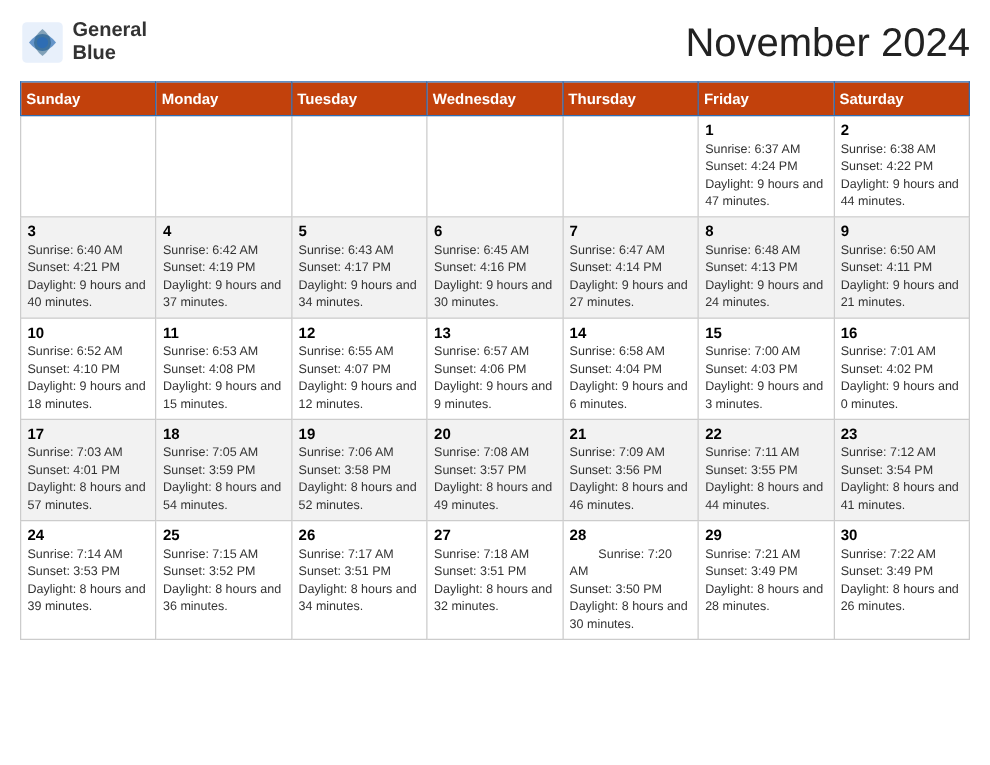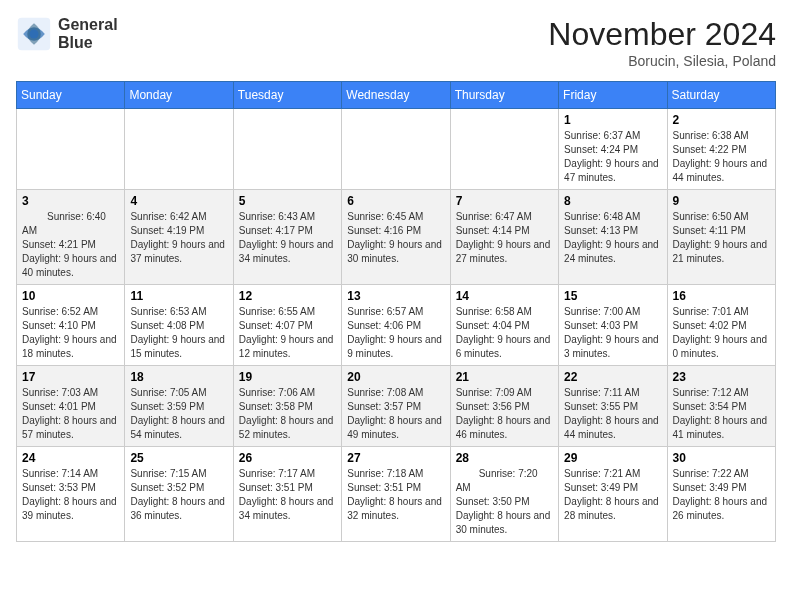--- a/index.html
+++ b/index.html
@@ -42,26 +42,26 @@
     .subtitle {
       font-size: 14px;
       color: #555;
     }
     table {
       width: 100%;
       border-collapse: collapse;
       font-size: 11px;
     }
     thead tr th {
-      background-color: #3b82f6;
+      background-color: #c2410c;
       color: #fff;
       padding: 6px 4px;
       text-align: left;
       font-size: 12px;
-      font-weight: normal;
+      font-weight: bold;
       border: 1px solid #2e6db4;
     }
     tbody tr td {
       border: 1px solid #ccc;
       vertical-align: top;
       padding: 4px 5px;
       height: 75px;
       width: 108px;
       background: #fff;
     }
@@ -94,21 +94,20 @@
       <path d="M20 8 Q35 20 20 32 Q5 20 20 8Z" fill="#1a5276" opacity="0.5"></path>
       <circle cx="20" cy="20" r="5" fill="#2e6db4"></circle>
     </svg>
     <div class="logo-text">
       <div>General</div>
       <div>Blue</div>
     </div>
   </div>
   <div class="title-block">
     <div class="month-title">November 2024</div>
-    <div class="subtitle">Borucin, Silesia, Poland</div>
   </div>
 </div>
 
 <table>
   <thead>
     <tr id="days-header">
         <th>Sunday</th>
         <th>Monday</th>
         <th>Tuesday</th>
         <th>Wednesday</th>
@@ -125,21 +124,21 @@
         <td class="empty-cell"></td>
         <td class="empty-cell"></td>
         <td><span class="day-num">1</span><span class="day-info" style="white-space: pre-line;">Sunrise: 6:37 AM
 Sunset: 4:24 PM
 Daylight: 9 hours and 47 minutes.</span></td>
         <td><span class="day-num">2</span><span class="day-info" style="white-space: pre-line;">Sunrise: 6:38 AM
 Sunset: 4:22 PM
 Daylight: 9 hours and 44 minutes.</span></td>
       </tr>
       <tr>
-        <td><span class="day-num">3</span><span class="day-info" style="white-space: pre-line; margin-left: 25px;">Sunrise: 6:40 AM
+        <td><span class="day-num">3</span><span class="day-info" style="white-space: pre-line;">Sunrise: 6:40 AM
 Sunset: 4:21 PM
 Daylight: 9 hours and 40 minutes.</span></td>
         <td><span class="day-num">4</span><span class="day-info" style="white-space: pre-line;">Sunrise: 6:42 AM
 Sunset: 4:19 PM
 Daylight: 9 hours and 37 minutes.</span></td>
         <td><span class="day-num">5</span><span class="day-info" style="white-space: pre-line;">Sunrise: 6:43 AM
 Sunset: 4:17 PM
 Daylight: 9 hours and 34 minutes.</span></td>
         <td><span class="day-num">6</span><span class="day-info" style="white-space: pre-line;">Sunrise: 6:45 AM
 Sunset: 4:16 PM

